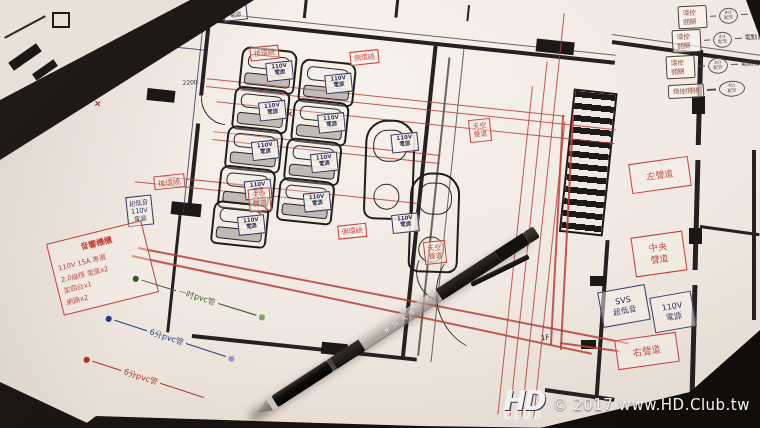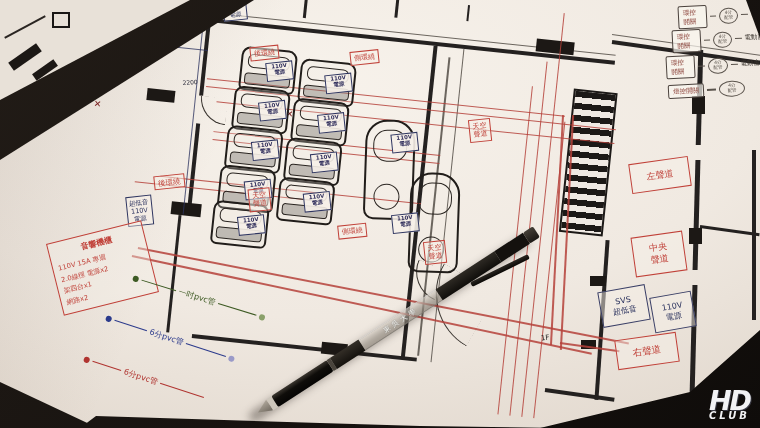--- a/index.html
+++ b/index.html
@@ -302,15 +302,16 @@
     <div class="pclipzone"></div>
     <div class="pcap"></div>
   </div>
   <div id="penclip" class="abs"></div>
 
   <div id="wm" class="abs">
     <div id="wmlogo">
       <div class="hd">HD</div>
       <div class="club">CLUB</div>
     </div>
+    <div id="wmtext">© 2017 www.HD.Club.tw</div>
   </div>
 
 </div>
 
 </body></html>

